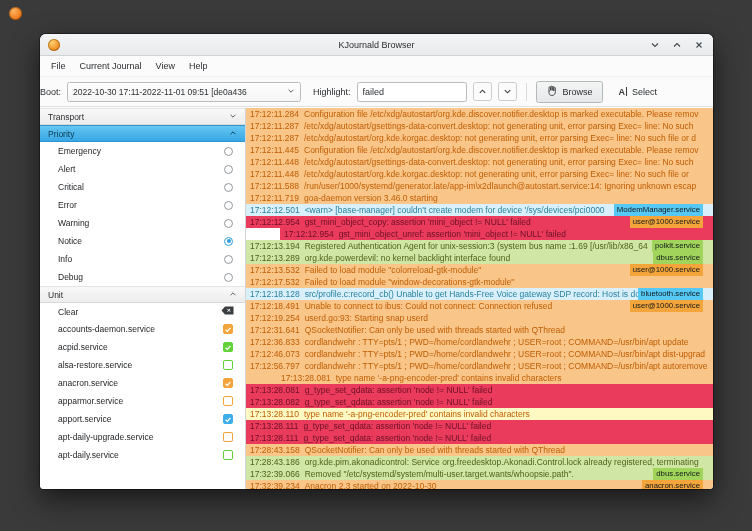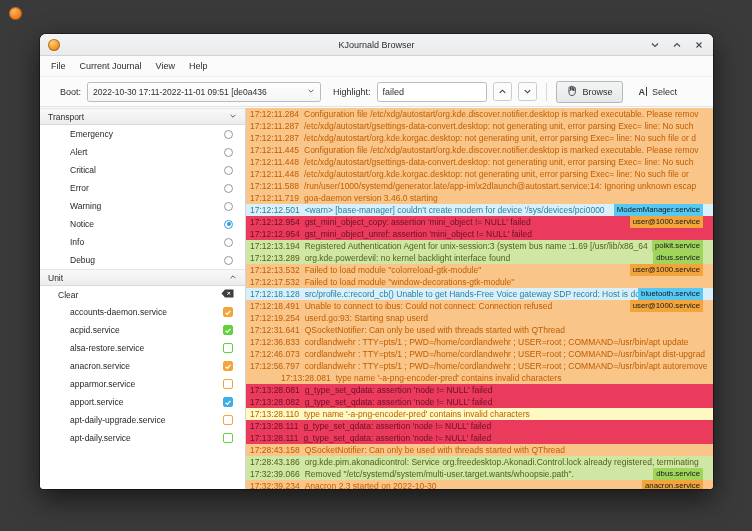--- a/index.html
+++ b/index.html
@@ -37,21 +37,21 @@
   .win-btn{ width:14px; height:14px; display:flex; align-items:center; justify-content:center; }
   
   .menubar{
     height:21px; background:#fbfbfb; display:flex; align-items:stretch;
     padding-left:4px; border-bottom:1px solid #f0f0f0;
   }
   .menu-item{ font-size:9px; color:#2b2e31; padding:0 7px; display:flex; align-items:center; }
   
   .toolbar{
     height:30px; background:#fbfbfb; border-bottom:1px solid #dfe1e2;
-    display:flex; align-items:center; padding:0 20px; gap:6px;
+    display:flex; align-items:center; padding:0 0; gap:6px;
   }
   .tb-label{ font-size:9px; color:#2b2e31; white-space:nowrap; }
   .combo{
     width:234px; height:20px; border:1px solid #b9bcbe; border-radius:2.5px;
     background:linear-gradient(#fefefe,#f5f5f5); display:flex; align-items:center;
     justify-content:space-between; padding:0 5px; font-size:8.5px; color:#2b2e31;
   }
   .combo-text{ white-space:nowrap; overflow:hidden; }
   .search-input{
     width:110px; height:20px; border:1px solid #b9bcbe; border-radius:2.5px; background:#fff;
@@ -80,21 +80,21 @@
     height:17px; flex:none; background:linear-gradient(#f9f9f9,#ececed);
     border-top:1px solid #e3e4e5; border-bottom:1px solid #d8d9da;
     display:flex; align-items:center; justify-content:space-between;
     padding:0 8px; font-size:8.5px; color:#2b2e31;
   }
   .section-header.selected{
     background:linear-gradient(#65c6f1,#39a7e6); border-color:#2e95d2; color:#0b3950;
   }
   .side-item{
     height:18px; flex:none; display:flex; align-items:center; justify-content:space-between;
-    padding:0 12px 0 30px; font-size:8.5px; color:#232629;
+    padding:0 12px 0 18px; font-size:8.5px; color:#232629;
   }
   .clear-item{ height:17px; padding:0 11px 0 18px; }
   .radio{ width:9px; height:9px; border-radius:50%; border:1px solid #94989b; background:#fff; position:relative; flex:none; }
   .radio.sel{ border-color:#2e9fdd; }
   .radio.sel::after{ content:""; position:absolute; inset:1.5px; border-radius:50%; background:#2e9fdd; }
   .cb{ width:10px; height:10px; border-radius:2px; display:flex; align-items:center; justify-content:center; flex:none; }
   
   .logview{ flex:1; overflow:hidden; background:#fff; }
   .log-row{
     height:12px; line-height:12px; font-size:8.5px; white-space:nowrap; overflow:hidden;
@@ -185,20 +185,28 @@
   <div class="main">
     <div class="sidebar">
       <div class="section-header">
         <span>Transport</span>
         <span>
           <svg width="8" height="8" viewBox="0 0 10 10">
               <polyline points="2,3.5 5,6.5 8,3.5" fill="none" stroke="#54585c" stroke-width="1.2"></polyline>
             </svg>
         </span>
       </div>
+      <div class="section-header selected">
+        <span>Priority</span>
+        <span>
+          <svg width="8" height="8" viewBox="0 0 10 10">
+              <polyline points="2,6.5 5,3.5 8,6.5" fill="none" stroke="#0b3950" stroke-width="1.2"></polyline>
+            </svg>
+        </span>
+      </div>
       <div id="priority-list">
           <div class="side-item">
             <span>Emergency</span>
             <span class="radio"></span>
           </div>
           <div class="side-item">
             <span>Alert</span>
             <span class="radio"></span>
           </div>
           <div class="side-item">
@@ -298,21 +306,21 @@
         <div class="log-row" style="background: rgb(249, 197, 136); color: rgb(192, 94, 4);"><span class="ts">17:12:11.284</span><span class="msg">Configuration file /etc/xdg/autostart/org.kde.discover.notifier.desktop is marked executable. Please remov</span></div>
         <div class="log-row" style="background: rgb(249, 197, 136); color: rgb(192, 94, 4);"><span class="ts">17:12:11.287</span><span class="msg">/etc/xdg/autostart/gsettings-data-convert.desktop: not generating unit, error parsing Exec= line: No such</span></div>
         <div class="log-row" style="background: rgb(249, 197, 136); color: rgb(192, 94, 4);"><span class="ts">17:12:11.287</span><span class="msg">/etc/xdg/autostart/org.kde.korgac.desktop: not generating unit, error parsing Exec= line: No such file or d</span></div>
         <div class="log-row" style="background: rgb(249, 197, 136); color: rgb(192, 94, 4);"><span class="ts">17:12:11.445</span><span class="msg">Configuration file /etc/xdg/autostart/org.kde.discover.notifier.desktop is marked executable. Please remov</span></div>
         <div class="log-row" style="background: rgb(249, 197, 136); color: rgb(192, 94, 4);"><span class="ts">17:12:11.448</span><span class="msg">/etc/xdg/autostart/gsettings-data-convert.desktop: not generating unit, error parsing Exec= line: No such</span></div>
         <div class="log-row" style="background: rgb(249, 197, 136); color: rgb(192, 94, 4);"><span class="ts">17:12:11.448</span><span class="msg">/etc/xdg/autostart/org.kde.korgac.desktop: not generating unit, error parsing Exec= line: No such file or</span></div>
         <div class="log-row" style="background: rgb(249, 197, 136); color: rgb(192, 94, 4);"><span class="ts">17:12:11.588</span><span class="msg">/run/user/1000/systemd/generator.late/app-im\x2dlaunch@autostart.service:14: Ignoring unknown escap</span></div>
         <div class="log-row" style="background: rgb(249, 197, 136); color: rgb(192, 94, 4);"><span class="ts">17:12:11.719</span><span class="msg">goa-daemon version 3.46.0 starting</span></div>
         <div class="log-row" style="background: rgb(217, 240, 251); color: rgb(38, 128, 159);"><span class="ts">17:12:12.501</span><span class="msg">&lt;warn&gt;  [base-manager] couldn't create modem for device '/sys/devices/pci0000</span><span class="badge" style="background: rgb(85, 200, 243);">ModemManager.service</span></div>
         <div class="log-row" style="background: rgb(234, 59, 92); color: rgb(109, 15, 38);"><span class="ts">17:12:12.954</span><span class="msg">gst_mini_object_copy: assertion 'mini_object != NULL' failed</span><span class="badge" style="background: rgb(243, 165, 60);">user@1000.service</span></div>
-        <div class="log-row" style="background: rgb(234, 59, 92); color: rgb(109, 15, 38);"><span class="ts">17:12:12.954</span><span class="msg">gst_mini_object_unref: assertion 'mini_object != NULL' failed</span></div>
+        <div class="log-row" style="background: rgb(234, 59, 92); color: rgb(109, 15, 38); margin-left: 34px;"><span class="ts">17:12:12.954</span><span class="msg">gst_mini_object_unref: assertion 'mini_object != NULL' failed</span></div>
         <div class="log-row" style="background: rgb(207, 230, 164); color: rgb(80, 97, 26);"><span class="ts">17:12:13.194</span><span class="msg">Registered Authentication Agent for unix-session:3 (system bus name :1.69 [/usr/lib/x86_64</span><span class="badge" style="background: rgb(160, 212, 90);">polkit.service</span></div>
         <div class="log-row" style="background: rgb(207, 230, 164); color: rgb(80, 97, 26);"><span class="ts">17:12:13.289</span><span class="msg">org.kde.powerdevil: no kernel backlight interface found</span><span class="badge" style="background: rgb(160, 212, 90);">dbus.service</span></div>
         <div class="log-row" style="background: rgb(249, 197, 136); color: rgb(192, 94, 4);"><span class="ts">17:12:13.532</span><span class="msg">Failed to load module "colorreload-gtk-module"</span><span class="badge" style="background: rgb(243, 165, 60);">user@1000.service</span></div>
         <div class="log-row" style="background: rgb(249, 197, 136); color: rgb(192, 94, 4);"><span class="ts">17:12:17.532</span><span class="msg">Failed to load module "window-decorations-gtk-module"</span></div>
         <div class="log-row" style="background: rgb(217, 240, 251); color: rgb(38, 128, 159);"><span class="ts">17:12:18.128</span><span class="msg">src/profile.c:record_cb() Unable to get Hands-Free Voice gateway SDP record: Host is do</span><span class="badge" style="background: rgb(85, 200, 243);">bluetooth.service</span></div>
         <div class="log-row" style="background: rgb(249, 197, 136); color: rgb(192, 94, 4);"><span class="ts">17:12:18.491</span><span class="msg">Unable to connect to ibus: Could not connect: Connection refused</span><span class="badge" style="background: rgb(243, 165, 60);">user@1000.service</span></div>
         <div class="log-row" style="background: rgb(249, 197, 136); color: rgb(192, 94, 4);"><span class="ts">17:12:19.254</span><span class="msg">userd.go:93: Starting snap userd</span></div>
         <div class="log-row" style="background: rgb(249, 197, 136); color: rgb(192, 94, 4);"><span class="ts">17:12:31.641</span><span class="msg">QSocketNotifier: Can only be used with threads started with QThread</span></div>
         <div class="log-row" style="background: rgb(249, 197, 136); color: rgb(192, 94, 4);"><span class="ts">17:12:36.833</span><span class="msg">cordlandwehr : TTY=pts/1 ; PWD=/home/cordlandwehr ; USER=root ; COMMAND=/usr/bin/apt update</span></div>
         <div class="log-row" style="background: rgb(249, 197, 136); color: rgb(192, 94, 4);"><span class="ts">17:12:46.073</span><span class="msg">cordlandwehr : TTY=pts/1 ; PWD=/home/cordlandwehr ; USER=root ; COMMAND=/usr/bin/apt dist-upgrad</span></div>

